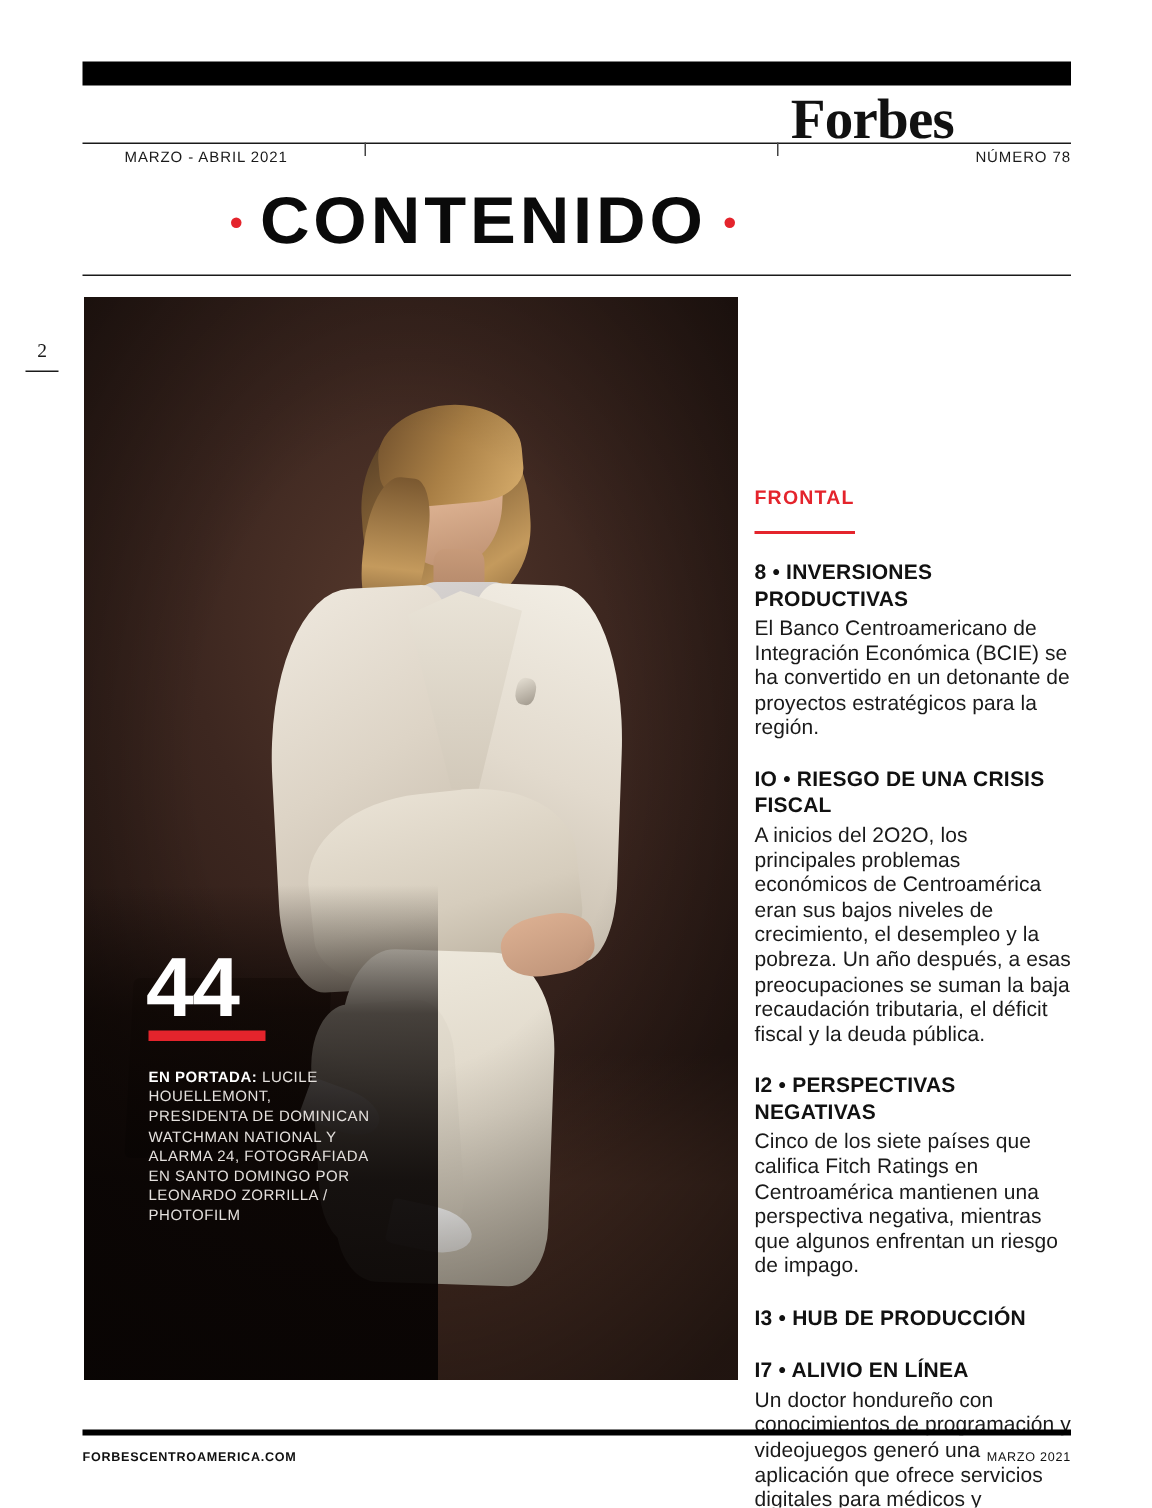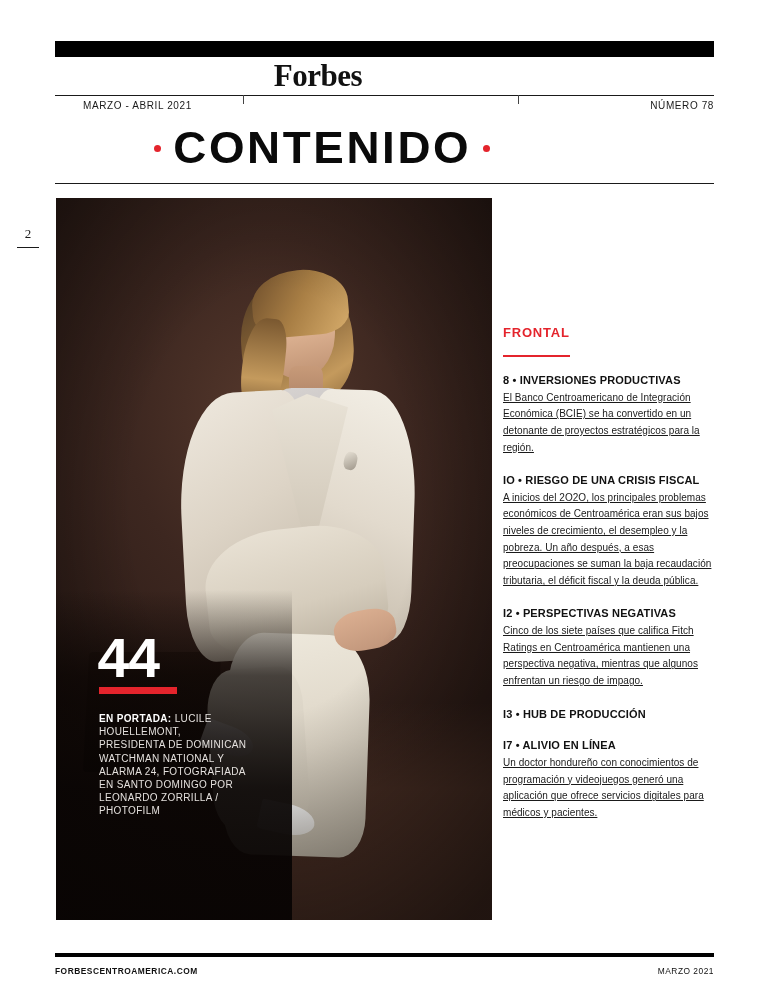--- a/index.html
+++ b/index.html
@@ -11,23 +11,23 @@
   }
   .page { position:relative; width:768px; height:1005px; background:#fff; }
 
   
   .top-bar {
     position:absolute; left:55px; top:41px; width:659px; height:16px;
     background:#000;
   }
   .forbes-logo {
     position:absolute; left:0; top:58px; width:636px;
-    text-align:center;
+    text-align:right;
     font-family:"Liberation Serif", serif;
-    font-weight:700; font-size:31px; letter-spacing:-0.5px;
+    font-weight:700; font-size:38px; letter-spacing:-0.5px;
     color:#111;
   }
   .head-rule {
     position:absolute; left:55px; top:95px; width:659px; height:1px;
     background:#1a1a1a;
   }
   .tick {
     position:absolute; top:95px; width:1px; height:9px; background:#444;
   }
   .tick.t1 { left:243px; }
@@ -211,27 +211,26 @@
   .frontal {
     display:inline-block;
     font-size:13px; font-weight:700; letter-spacing:0.8px;
     color:#e4242c; padding-bottom:15px;
     border-bottom:2px solid #e4242c;
     margin-bottom:17px;
   }
   .entry { margin-bottom:18px; }
   .entry:last-child { margin-bottom:0; }
   .entry-head {
-    font-size:11px; font-weight:700; letter-spacing:0.15px;
+    font-size:14px; font-weight:700; letter-spacing:0.15px;
     color:#111; margin-bottom:2px; line-height:1.25;
   }
   .entry-body {
-    font-size:10px; line-height:16.6px; color:#1a1a1a;
+    font-size:14px; line-height:16.6px; color:#1a1a1a;
     letter-spacing:0.05px;
-    text-decoration:underline;
   }
 
   
   .foot-bar {
     position:absolute; left:55px; top:953px; width:659px; height:4px;
     background:#000;
   }
   .foot-left, .foot-right {
     position:absolute; top:966px; font-size:8.4px; letter-spacing:0.5px; color:#111;
   }

